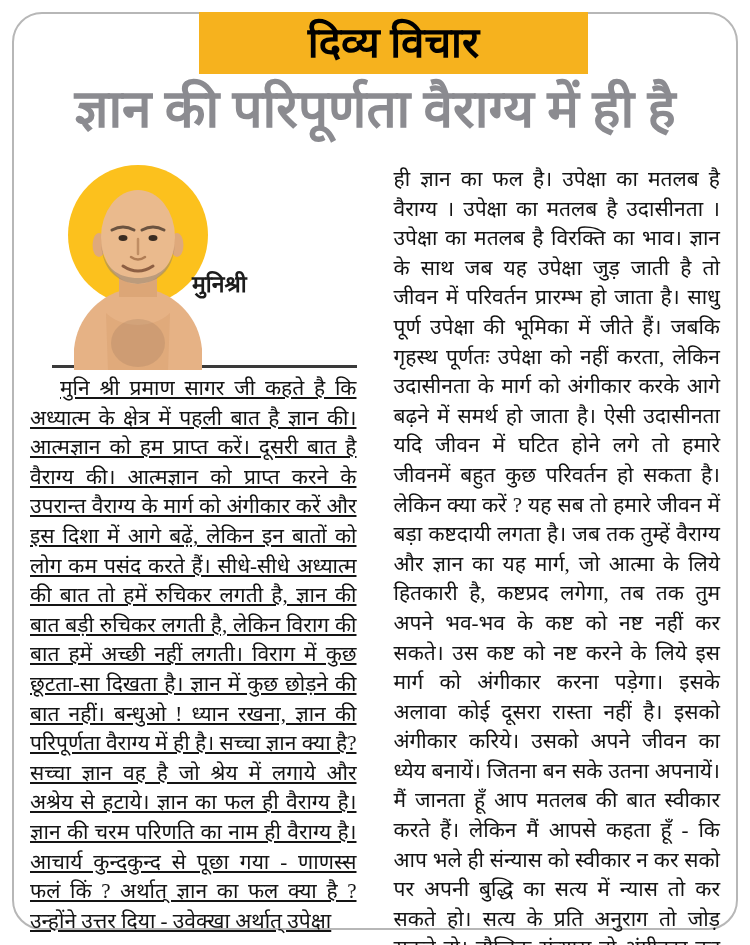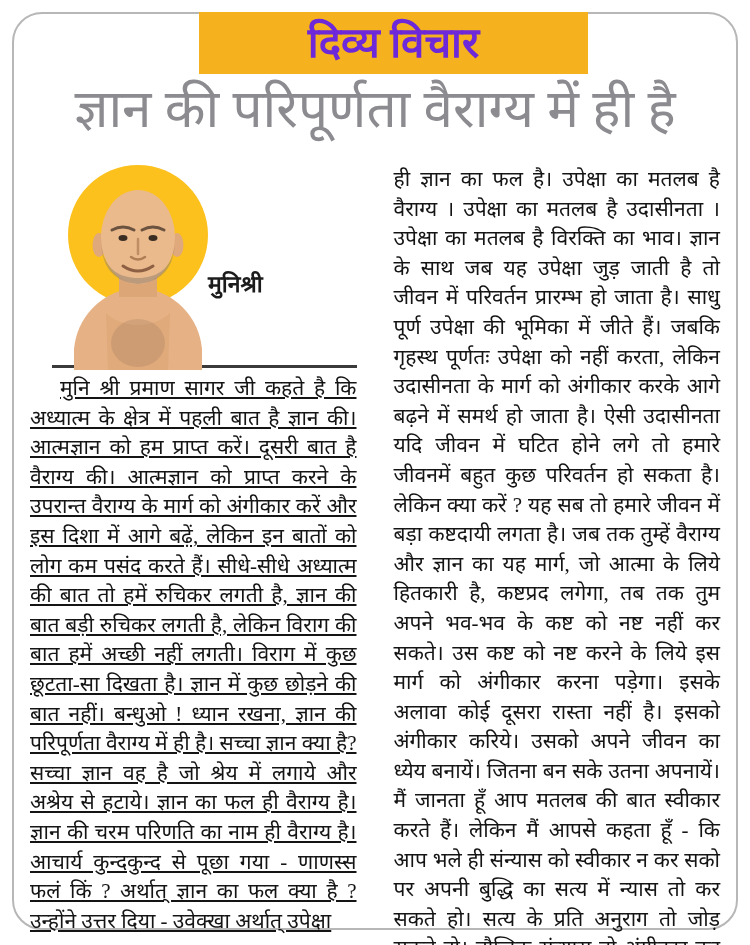--- a/index.html
+++ b/index.html
@@ -34,32 +34,32 @@
     height: 62px;
     background: #f6b21e;
     z-index: 3;
     display: flex;
     align-items: center;
     justify-content: center;
   }
   .banner-text {
     font-size: 42px;
     font-weight: bold;
-    color: #6d28d9;
+    color: #000000;
     letter-spacing: 0px;
     line-height: 1;
   }
   .headline {
     position: absolute;
     left: 0;
     top: 76px;
     width: 100%;
     text-align: center;
     font-size: 53px;
-    font-weight: normal;
+    font-weight: bold;
     color: #8b8b90;
     z-index: 2;
     margin: 0;
     line-height: 1.25;
   }
   .columns {
     position: absolute;
     left: 30px;
     top: 163px;
     width: 690px;
@@ -76,21 +76,21 @@
     position: relative;
     height: 200px;
   }
   .monk-art {
     position: absolute;
     left: 18px;
     top: 2px;
   }
   .caption {
     position: absolute;
-    left: 178px;
+    left: 162px;
     top: 108px;
     color: #1c1c1c;
     line-height: 1.18;
     white-space: nowrap;
   }
   .caption .line1 { font-size: 23px; font-weight: 600; }
   .caption .line2 { font-size: 28px; font-weight: bold; }
   .caption .line3 { font-size: 23px; font-weight: 500; }
   .rule {
     border: none;

